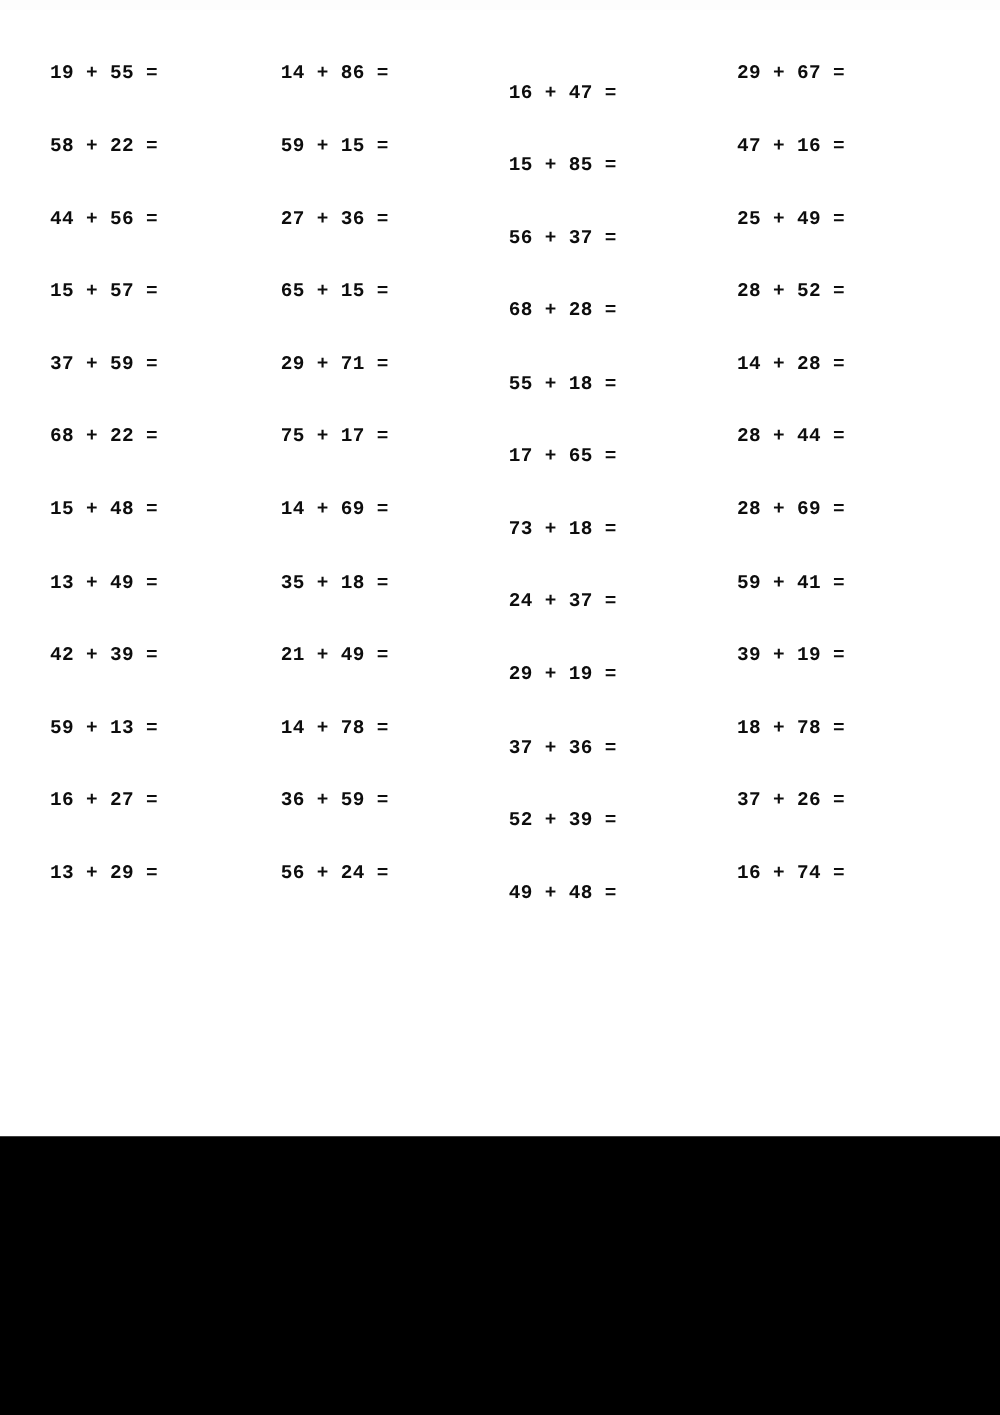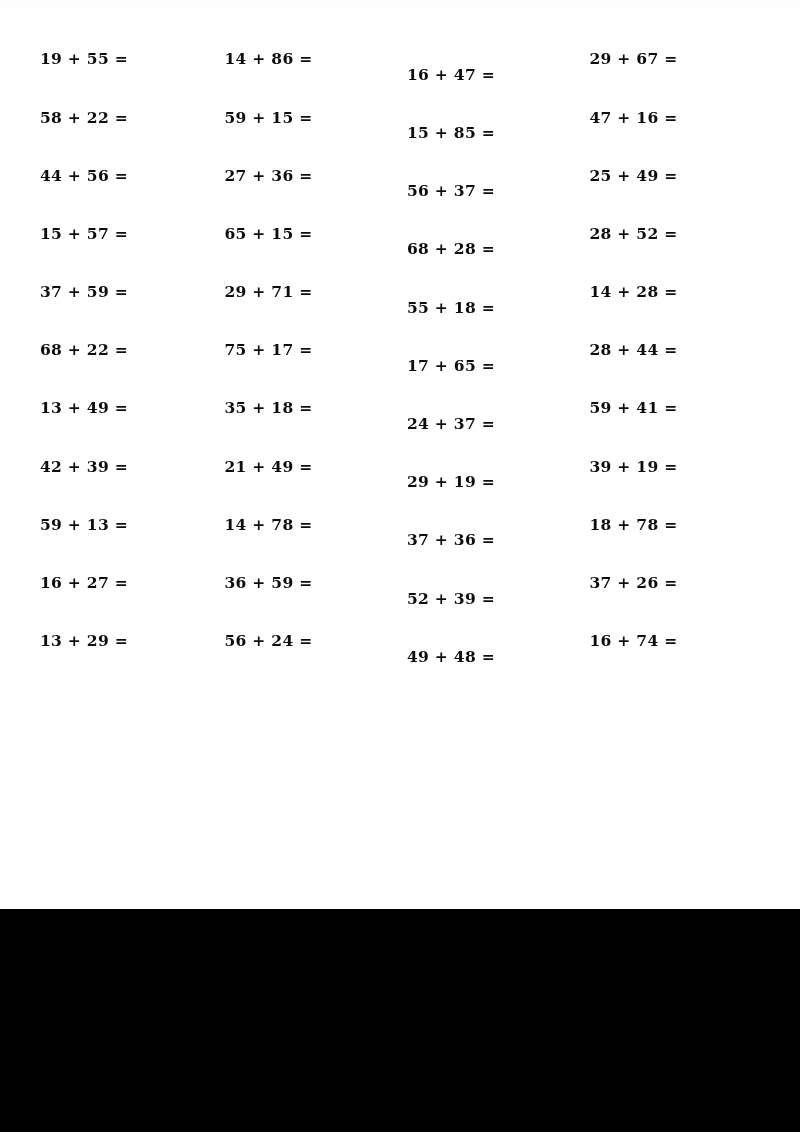--- a/index.html
+++ b/index.html
@@ -35,20 +35,21 @@
     height: 8px;
     background: #fdfdfd;
   }
 
   
   #problem-grid {
     position: absolute;
     left: 0;
     top: 30px;
     width: 800px;
+    font-family: Liberation Mono, monospace;
   }
   .problem-row {
     display: flex;
     height: 58.2px;
     align-items: center;
   }
   .problem-cell {
     width: 182.5px;
     flex: 0 0 182.5px;
     display: flex;
@@ -166,20 +167,34 @@
         </div>
         <div class="problem-cell">
           <span class="problem-expression">17 + 65 =</span>
         </div>
         <div class="problem-cell">
           <span class="problem-expression">28 + 44 =</span>
         </div>
       </div>
       <div class="problem-row">
         <div class="problem-cell">
+          <span class="problem-expression">15 + 48 =</span>
+        </div>
+        <div class="problem-cell">
+          <span class="problem-expression">14 + 69 =</span>
+        </div>
+        <div class="problem-cell">
+          <span class="problem-expression">73 + 18 =</span>
+        </div>
+        <div class="problem-cell">
+          <span class="problem-expression">28 + 69 =</span>
+        </div>
+      </div>
+      <div class="problem-row">
+        <div class="problem-cell">
           <span class="problem-expression">13 + 49 =</span>
         </div>
         <div class="problem-cell">
           <span class="problem-expression">35 + 18 =</span>
         </div>
         <div class="problem-cell">
           <span class="problem-expression">24 + 37 =</span>
         </div>
         <div class="problem-cell">
           <span class="problem-expression">59 + 41 =</span>

